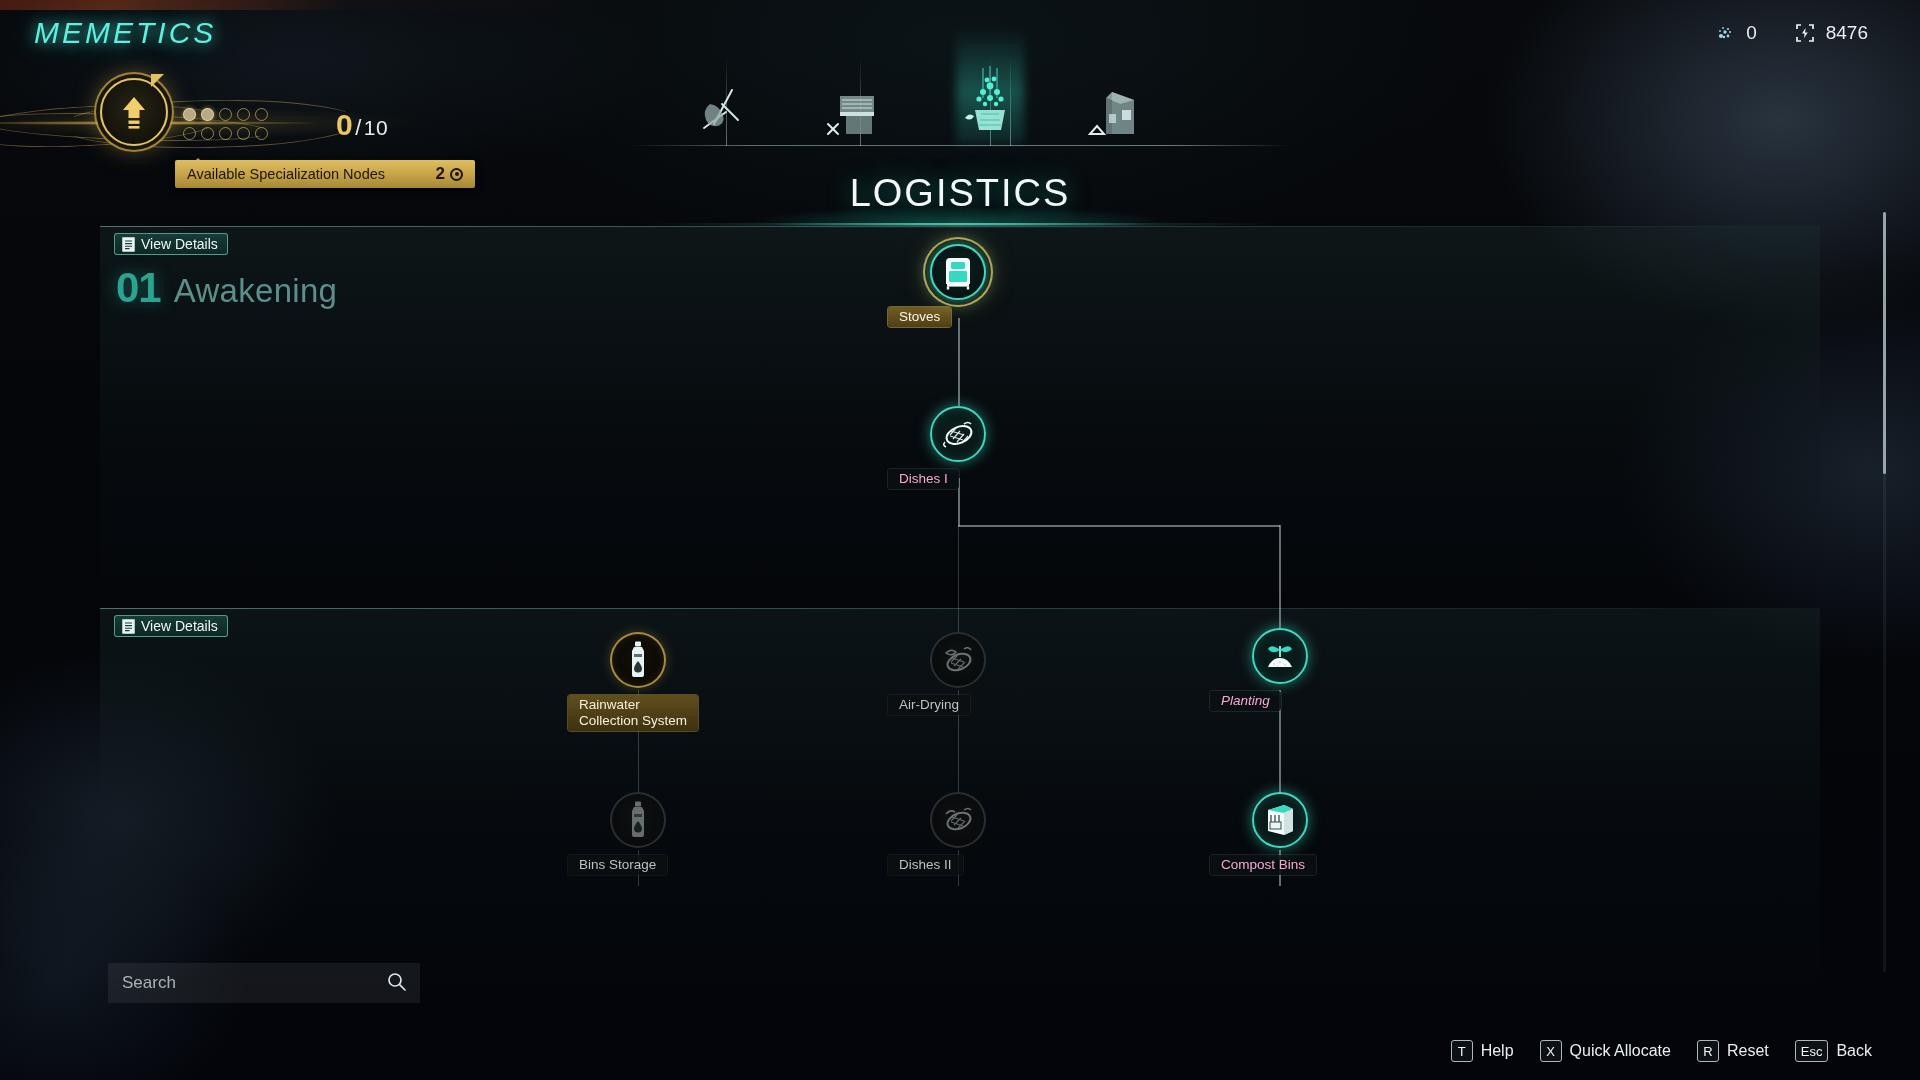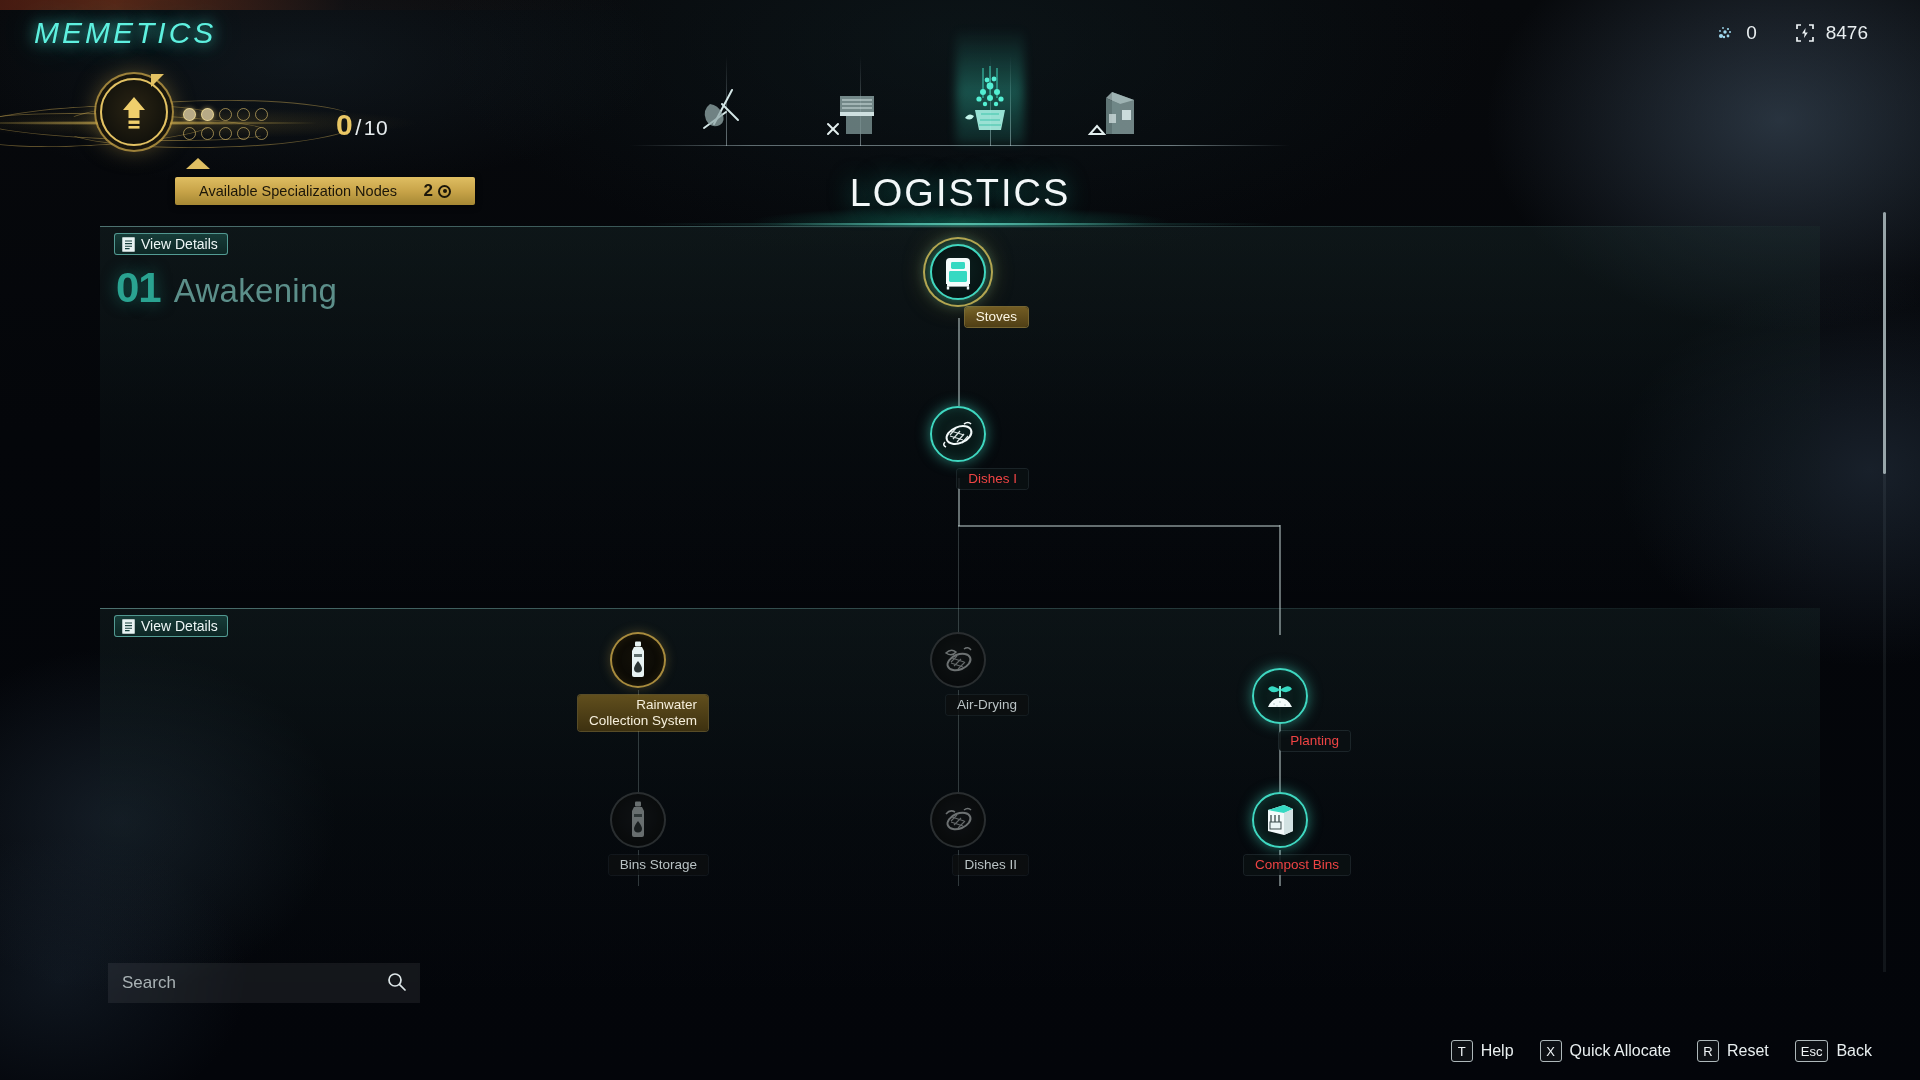--- a/index.html
+++ b/index.html
@@ -78,23 +78,23 @@
   .pdot.filled { background:#b7aa86; border-color:rgba(240,220,150,.9); box-shadow:0 0 5px rgba(230,200,120,.6); }
   #level-count {
     position:absolute; left:336px; top:108px; font-size:28px; letter-spacing:.5px;
     display:flex; align-items:baseline; gap:2px;
   }
   #level-cur { color:#eac764; font-size:30px; font-weight:bold; }
   #level-sep { color:#e8edef; font-size:22px; }
   #level-max { color:#e8edef; font-size:21px; }
 
   #spec-banner {
-    position:absolute; left:175px; top:177px; height:28px; width:300px;
+    position:absolute; left:175px; top:160px; height:28px; width:300px;
     background:linear-gradient(180deg, #dfbe62 0%, #c8a449 50%, #a68834 100%);
-    border-radius:2px; display:flex; align-items:center; padding:0 24px;
+    border-radius:2px; display:flex; align-items:center; padding:0 12px;
     color:#1b1609; font-size:14.5px; box-shadow:0 1px 6px rgba(0,0,0,.6);
   }
   #spec-banner-notch {
     position:absolute; left:186px; top:158px;
     width:0; height:0; border-left:12px solid transparent; border-right:12px solid transparent;
     border-bottom:11px solid #dfbe62;
   }
   #spec-label { flex:1; white-space:nowrap; }
   #spec-value { font-weight:bold; font-size:17px; margin-right:5px; }
   #spec-dot { width:13px; height:13px; border-radius:50%; border:2px solid #1b1609; display:inline-block; position:relative; }
@@ -152,38 +152,38 @@
     background:linear-gradient(180deg, rgba(24,62,58,.95), rgba(14,40,38,.95));
     border:1px solid rgba(104,190,180,.75);
     border-radius:3px; font-size:14px; color:#eef6f6;
   }
   .tier-head { position:absolute; left:16px; top:38px; display:flex; align-items:baseline; gap:13px; }
   .tier-num { font-size:42px; font-weight:bold; color:#2aa391; letter-spacing:-1px; text-shadow:0 0 16px rgba(30,170,150,.5); }
   .tier-name { font-size:33px; color:#5c8f8a; font-weight:300; letter-spacing:.3px; }
 
   
   #tree { position:absolute; left:0; top:0; width:1920px; height:1080px; pointer-events:none; }
-  .node { position:absolute; width:140px; margin-left:-70px; text-align:right; pointer-events:auto; }
+  .node { position:absolute; width:140px; margin-left:-70px; text-align:left; pointer-events:auto; }
   .node-ring {
     width:56px; height:56px; margin:0 auto; border-radius:50%;
     display:flex; align-items:center; justify-content:center;
     position:relative;
   }
   .node-label {
     margin-top:7px; display:inline-block; padding:2px 11px;
     font-size:13.5px; line-height:16px; border-radius:3px; white-space:nowrap;
   }
 
   
   .node.unlocked .node-ring {
     border:2px solid #3fd7c0;
     background:radial-gradient(circle at 50% 45%, rgba(12,34,33,.95), rgba(5,14,14,.98));
     box-shadow:0 0 14px rgba(63,215,192,.55), inset 0 0 12px rgba(63,215,192,.22);
   }
-  .node.unlocked .node-label { background:rgba(10,16,18,.88); color:#ef4444; box-shadow:0 0 0 1px rgba(120,150,155,.18); }
+  .node.unlocked .node-label { background:rgba(10,16,18,.88); color:#f9a8d4; box-shadow:0 0 0 1px rgba(120,150,155,.18); }
 
   
   .node.selected .node-ring {
     border:2px solid #3fd7c0;
     background:radial-gradient(circle at 50% 45%, rgba(12,34,33,.95), rgba(5,14,14,.98));
     box-shadow:0 0 16px rgba(63,215,192,.6), 0 0 0 5px rgba(9,14,12,.95), 0 0 0 7px rgba(206,170,72,.92), 0 0 26px rgba(210,175,80,.55);
   }
   .node.selected .node-label {
     background:linear-gradient(180deg, rgba(120,96,36,.95), rgba(84,66,22,.95));
     color:#fdf7e6; box-shadow:0 0 0 1px rgba(206,170,72,.55);
@@ -521,21 +521,21 @@
           <path d="M11 18 l6 -6M14 22 l7 -7M18 25 l7 -7"></path>
           <path d="M12 14 l12 4M11 19 l12 4"></path>
         </g>
         <path d="M6 9 q5 -5 10 -1 q-4 5 -10 1 z" stroke="#f2f9f9" stroke-width="1.5" fill="none"></path>
         <path d="M24 5 q4 -3 7 1" stroke="#f2f9f9" stroke-width="1.5" fill="none"></path>
       </svg>
     </div>
     <div class="node-label">Air-Drying</div>
   </div>
 
-  <div class="node unlocked" style="left:1280px;top:668px;">
+  <div class="node unlocked" style="left:1280px;top:628px;font-style:italic;">
     <div class="node-ring">
       <svg class="icon-svg" width="36" height="34" viewBox="0 0 36 34">
         <path d="M18 18 V7" stroke="#7fe9d2" stroke-width="2"></path>
         <path d="M18 11 q-9 -7 -12 -1 q5 6 12 1 z" fill="#35d9c2"></path>
         <path d="M18 11 q9 -7 12 -1 q-5 6 -12 1 z" fill="#35d9c2"></path>
         <path d="M6 28 q4 -9 12 -9 q8 0 12 9 z" fill="#f3fafa"></path>
         <g fill="#c9d8d8">
           <circle cx="12" cy="25" r="1"></circle>
             <circle cx="18" cy="23" r="1"></circle>
           <circle cx="23" cy="26" r="1"></circle>

